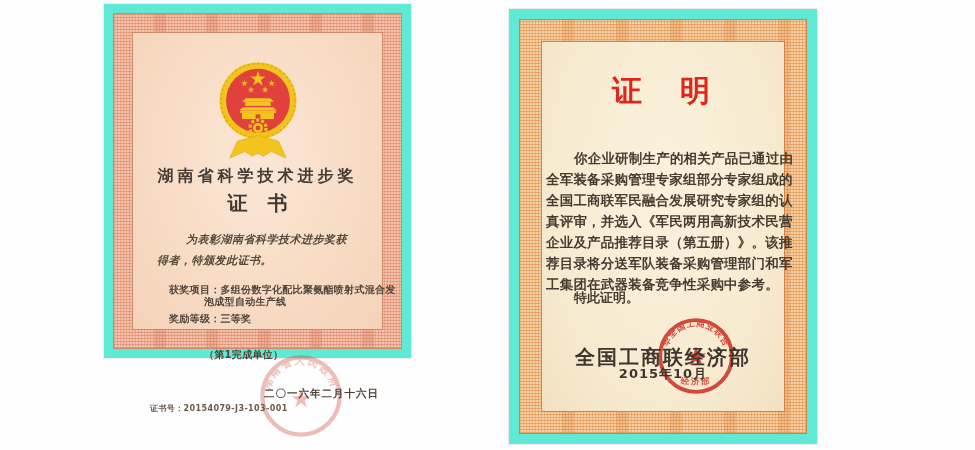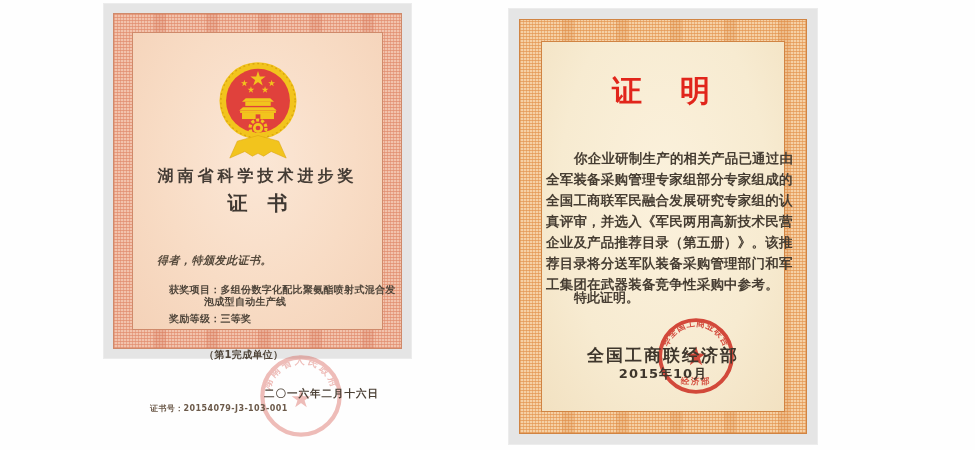--- a/index.html
+++ b/index.html
@@ -1,21 +1,21 @@
 <!DOCTYPE html>
 <html><head>
 <meta charset="utf-8">
 <style>
   html,body{margin:0;padding:0;}
   body{
     width:975px;height:450px;position:relative;overflow:hidden;
     background:#fefefe;
     font-family:"DejaVu Sans",sans-serif;
   }
-  .cert{position:absolute;background:#e5e5e5;border:1px solid #ececec;box-sizing:border-box;}
+  .cert{position:absolute;background:#5eead4;border:1px solid #ececec;box-sizing:border-box;}
   .cert-left{left:103px;top:3px;width:309px;height:356px;}
   .cert-right{left:508px;top:8px;width:310px;height:437px;}
 
   
   .band{position:absolute;box-sizing:border-box;}
   .cert-left .band{
     inset:9px;border:1px solid #cf8a6b;
     background:
       repeating-linear-gradient(90deg, rgba(205,100,70,.16) 0 40px, rgba(205,100,70,.34) 40px 52px),
       repeating-linear-gradient(0deg,  rgba(228,146,115,.70) 0 1px, rgba(0,0,0,0) 1px 3px),
@@ -63,21 +63,21 @@
 
   
   .r-title{left:0;right:0;top:62px;text-align:center;font-size:30px;font-weight:bold;
            letter-spacing:4px;color:#e1251b;z-index:2;}
   .r-salut{left:37px;top:113px;font-size:12.5px;font-weight:bold;color:#463d32;z-index:2;}
   .r-body{left:37px;top:139px;width:246px;z-index:2;}
   .r-body .line{font-size:13.5px;font-weight:bold;color:#463d32;line-height:21px;height:21px;
                 letter-spacing:0.2px;white-space:nowrap;}
   .r-body .line.indent{text-indent:28px;}
   .r-close{left:65px;top:280px;font-size:13px;font-weight:bold;color:#463d32;z-index:2;}
-  .r-issuer{left:0;right:0;top:335px;text-align:center;font-size:17px;font-weight:bold;
+  .r-issuer{left:0;right:0;top:335px;text-align:center;font-size:20px;font-weight:bold;
             color:#3e362c;letter-spacing:2px;z-index:3;}
   .r-date{left:0;right:0;top:356px;text-align:center;font-size:13px;font-weight:bold;
           color:#3e362c;letter-spacing:1px;z-index:3;}
   .r-seal{left:148px;top:308px;width:78px;height:78px;opacity:0.9;z-index:1;}
 </style>
 </head>
 <body>
 
 <section class="cert cert-left">
   <div class="band"></div>
@@ -104,20 +104,21 @@
     </g>
     <circle cx="50" cy="74" r="8.5" fill="none" stroke="#f2c41d" stroke-width="3.4" stroke-dasharray="3.2 2.2"></circle>
     <circle cx="50" cy="74" r="5.4" fill="#f2c41d"></circle>
     <circle cx="50" cy="74" r="2.5" fill="#e0413c"></circle>
     <path fill="#f2c41d" stroke="#d9a410" stroke-width="0.6" d="M50,82 L28,88 L20,106 L36,99 L44,104 L50,101 L56,104 L64,99 L80,106 L72,88 Z"></path>
   </svg>
 
   <div class="abs l-title">湖南省科学技术进步奖</div>
   <div class="abs l-sub">证　书</div>
 
+  <div class="abs l-ded l-ded1">为表彰湖南省科学技术进步奖获</div>
   <div class="abs l-ded l-ded2">得者，特颁发此证书。</div>
 
   <div class="abs l-field l-proj1"><span>获奖项目：</span><span>多组份数字化配比聚氨酯喷射式混合发</span></div>
   <div class="abs l-field l-proj2">泡成型自动生产线</div>
 
   <div class="abs l-field l-grade"><span>奖励等级：</span><span>三等奖</span></div>
 
   <div class="abs l-field l-winnote">（第1完成单位）</div>
 
   <div class="abs l-date">二〇一六年二月十六日</div>

